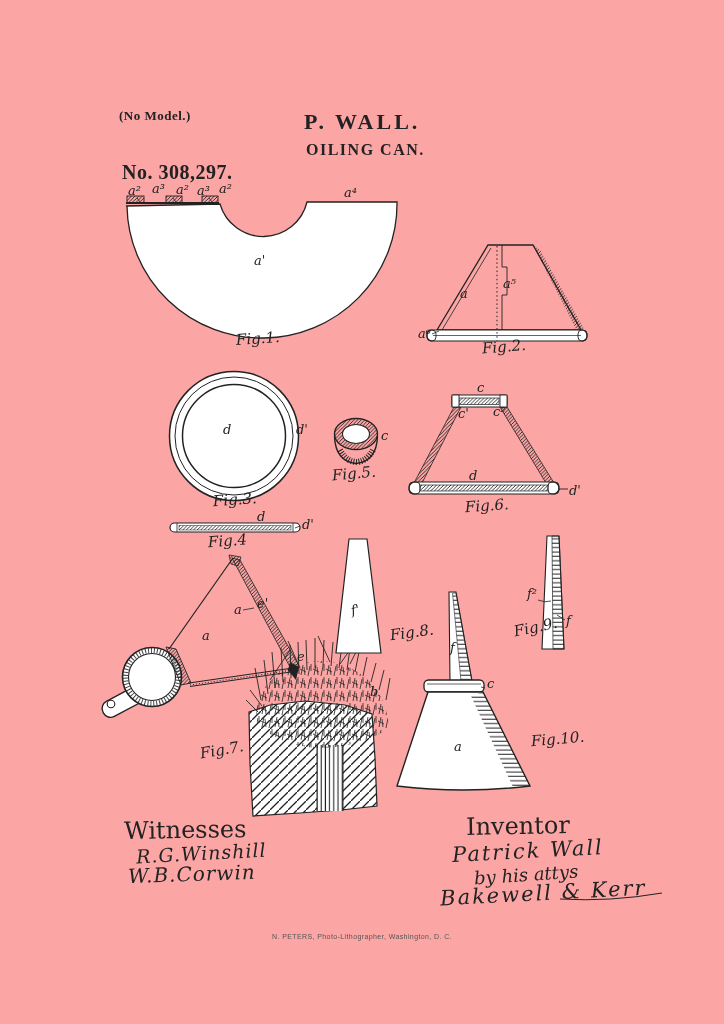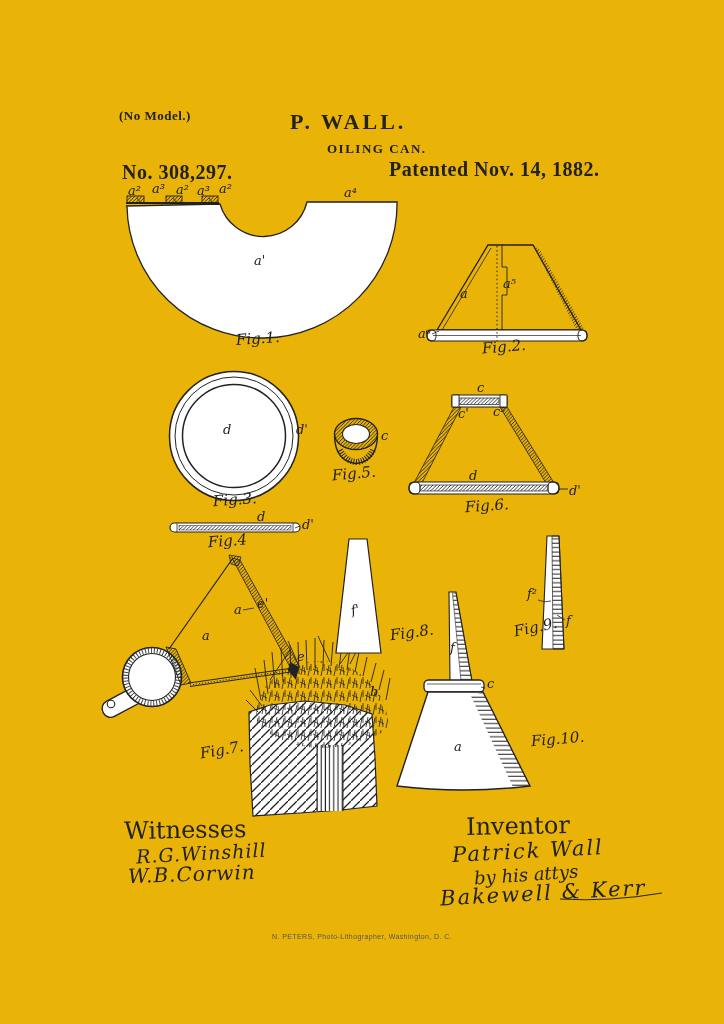--- a/index.html
+++ b/index.html
@@ -1,21 +1,21 @@
 <!DOCTYPE html>
 <html><head>
 <meta charset="utf-8">
 <style>
   html,body{margin:0;padding:0;background:#ffffff;}
-  .page{position:relative;width:724px;height:1024px;background:#eab308;overflow:hidden;
+  .page{position:relative;width:724px;height:1024px;background:#fca5a5;overflow:hidden;
         font-family:"Liberation Serif",serif;color:#222;}
   .abs{position:absolute;white-space:nowrap;}
   .no-model{left:119px;top:108px;font-size:13px;font-weight:bold;letter-spacing:.5px;}
-  .p-wall{left:290px;top:109px;font-size:22px;font-weight:bold;letter-spacing:3px;}
-  .oiling{left:306px;top:141px;font-size:13px;font-weight:bold;letter-spacing:1.5px;margin-left:21px;}
+  .p-wall{left:304px;top:109px;font-size:22px;font-weight:bold;letter-spacing:3px;}
+  .oiling{left:306px;top:141px;font-size:16px;font-weight:bold;letter-spacing:1.5px;}
   .patno{left:122px;top:161px;font-size:20px;font-weight:bold;letter-spacing:.5px;}
   .patdate{left:389px;top:158px;font-size:20px;font-weight:bold;letter-spacing:.5px;}
   .hand{font-family:"DejaVu Serif",serif;}
   .wit-head{left:124px;top:816px;font-size:24px;transform:rotate(-1deg);}
   .wit-sig1{left:136px;top:842px;font-size:19px;font-style:italic;transform:rotate(-3deg);letter-spacing:1px;}
   .wit-sig2{left:128px;top:862px;font-size:20px;font-style:italic;transform:rotate(-2deg);letter-spacing:1px;}
   .inv-head{left:466px;top:812px;font-size:24px;transform:rotate(-1deg);}
   .inv-name{left:452px;top:839px;font-size:21px;font-style:italic;transform:rotate(-3deg);letter-spacing:2px;}
   .inv-by{left:474px;top:864px;font-size:18px;font-style:italic;transform:rotate(-4deg);}
   .inv-atty{left:440px;top:881px;font-size:21px;font-style:italic;transform:rotate(-3deg);letter-spacing:2px;}
@@ -27,21 +27,20 @@
 </style>
 </head>
 <body>
 
 <div class="page">
 
   <div class="abs no-model">(No Model.)</div>
   <div class="abs p-wall">P. WALL.</div>
   <div class="abs oiling">OILING CAN.</div>
   <div class="abs patno">No. 308,297.</div>
-  <div class="abs patdate">Patented Nov. 14, 1882.</div>
 
   <svg width="724" height="1024" viewBox="0 0 724 1024">
     <defs>
       <pattern id="diagHatch" width="9" height="9" patternUnits="userSpaceOnUse">
           <path d="M0 9 L9 0" stroke="#222" stroke-width="1.3"></path>
         </pattern>
       <pattern id="denseDiag" width="3.6" height="3.6" patternUnits="userSpaceOnUse">
           <path d="M0 3.6 L3.6 0" stroke="#222" stroke-width="0.9"></path>
         </pattern>
       <pattern id="vertStripes" width="4.2" height="6" patternUnits="userSpaceOnUse">

